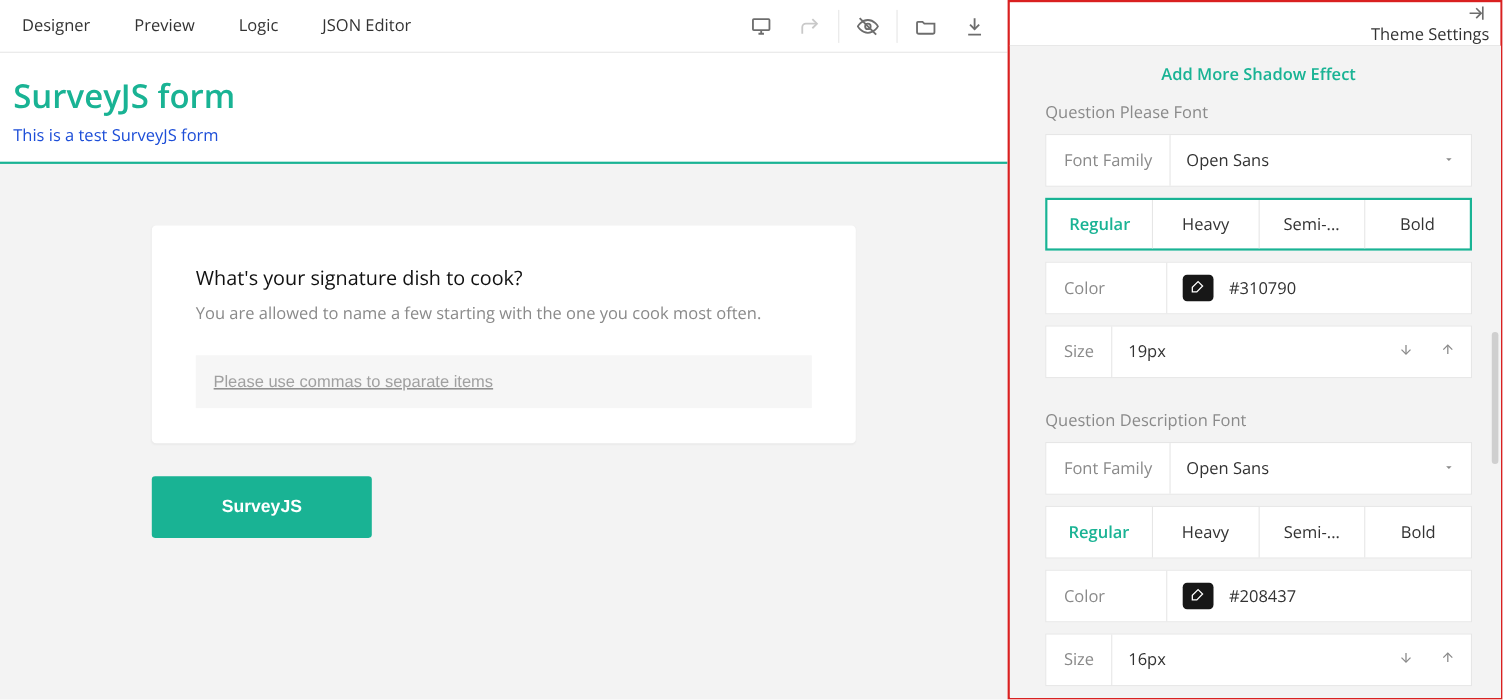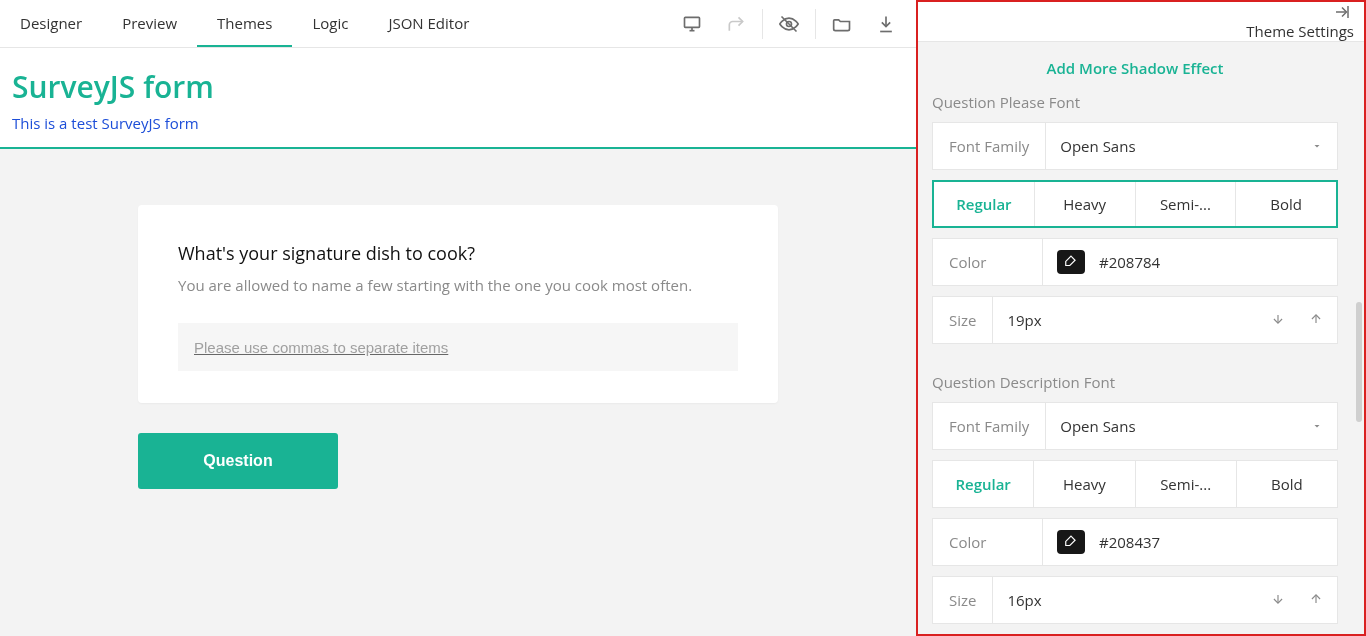--- a/index.html
+++ b/index.html
@@ -152,21 +152,21 @@
   }
   .panel-title {
     margin-left: auto;
     font-size: 15px;
     color: #333;
   }
   .panel-body {
     flex: 1;
     overflow: auto;
     background: #f3f3f3;
-    padding: 12px 26px 20px 14px;
+    padding: 12px 26px 20px 32px;
     position: relative;
   }
   .panel-scroll-indicator{
     position:absolute;
     right:2px;
     top:260px;
     width:6px;
     height:120px;
     background:#cfcfcf;
     border-radius:3px;
@@ -266,21 +266,20 @@
   .spin-arrows span { cursor: pointer; }
 </style>
 </head>
 <body>
 
 <div class="main">
   <div class="topbar">
     <div class="tabs">
       <div class="tab">Designer</div>
       <div class="tab">Preview</div>
-      <div class="tab active">Themes</div>
       <div class="tab">Logic</div>
       <div class="tab">JSON Editor</div>
     </div>
     <div class="topbar-spacer"></div>
     <div class="topbar-actions">
       <div class="action-btn">
         <svg width="20" height="20" viewBox="0 0 24 24" fill="none" stroke="currentColor" stroke-width="2">
             <rect x="3" y="4" width="18" height="12" rx="1"></rect>
             <line x1="9" y1="20" x2="15" y2="20"></line>
             <line x1="12" y1="16" x2="12" y2="20"></line>
@@ -320,21 +319,21 @@
     <div class="survey-title">SurveyJS form</div>
     <div class="survey-desc">This is a test SurveyJS form</div>
   </div>
 
   <div class="canvas">
     <div class="question-card">
       <div class="q-title">What's your signature dish to cook?</div>
       <div class="q-desc">You are allowed to name a few starting with the one you cook most often.</div>
       <input class="q-input" placeholder="Please use commas to separate items" style="">
     </div>
-    <button class="complete-btn">Question</button>
+    <button class="complete-btn">SurveyJS</button>
   </div>
 </div>
 
 <div class="panel">
   <div class="panel-header">
     <div class="collapse">
       <svg width="18" height="18" viewBox="0 0 24 24" fill="none" stroke="currentColor" stroke-width="2">
           <path d="M4 12h13"></path>
           <path d="M12 6l6 6-6 6"></path>
           <line x1="20" y1="4" x2="20" y2="20"></line>
@@ -372,21 +371,21 @@
       </div>
 
       <div class="row">
         <div class="cell-label">Color</div>
         <div class="cell-value">
           <span class="color-swatch">
             <svg width="14" height="14" viewBox="0 0 24 24" fill="none" stroke="currentColor" stroke-width="2">
                 <path d="M12 2l7 7-9 9H3v-7z"></path>
               </svg>
           </span>
-          <span>#208784</span>
+          <span>#310790</span>
         </div>
       </div>
 
       <div class="row">
         <div class="cell-label" style="min-width:60px">Size</div>
         <div class="cell-value">
           <span>19px</span>
           <span class="spin-arrows">
             <span><svg width="14" height="14" viewBox="0 0 24 24" fill="none" stroke="currentColor" stroke-width="2">
                   <path d="M12 5v14"></path>

